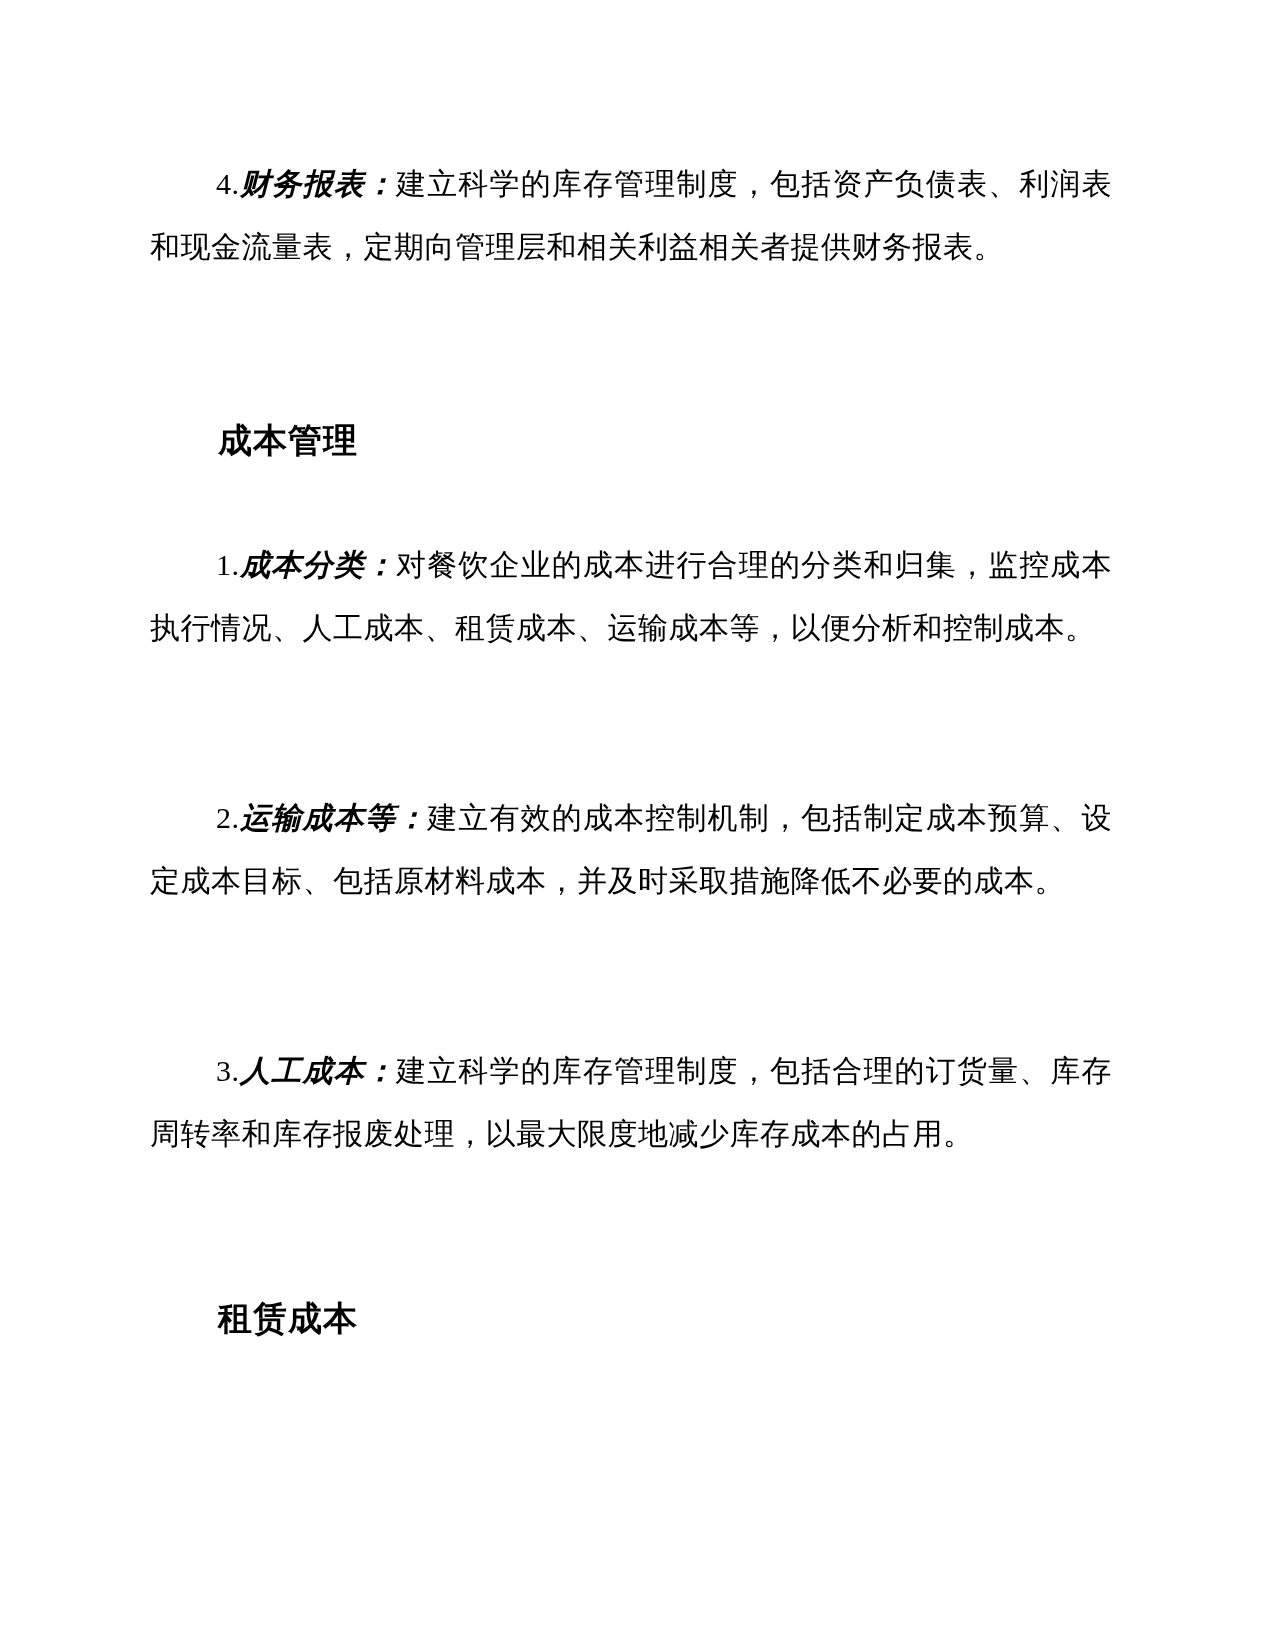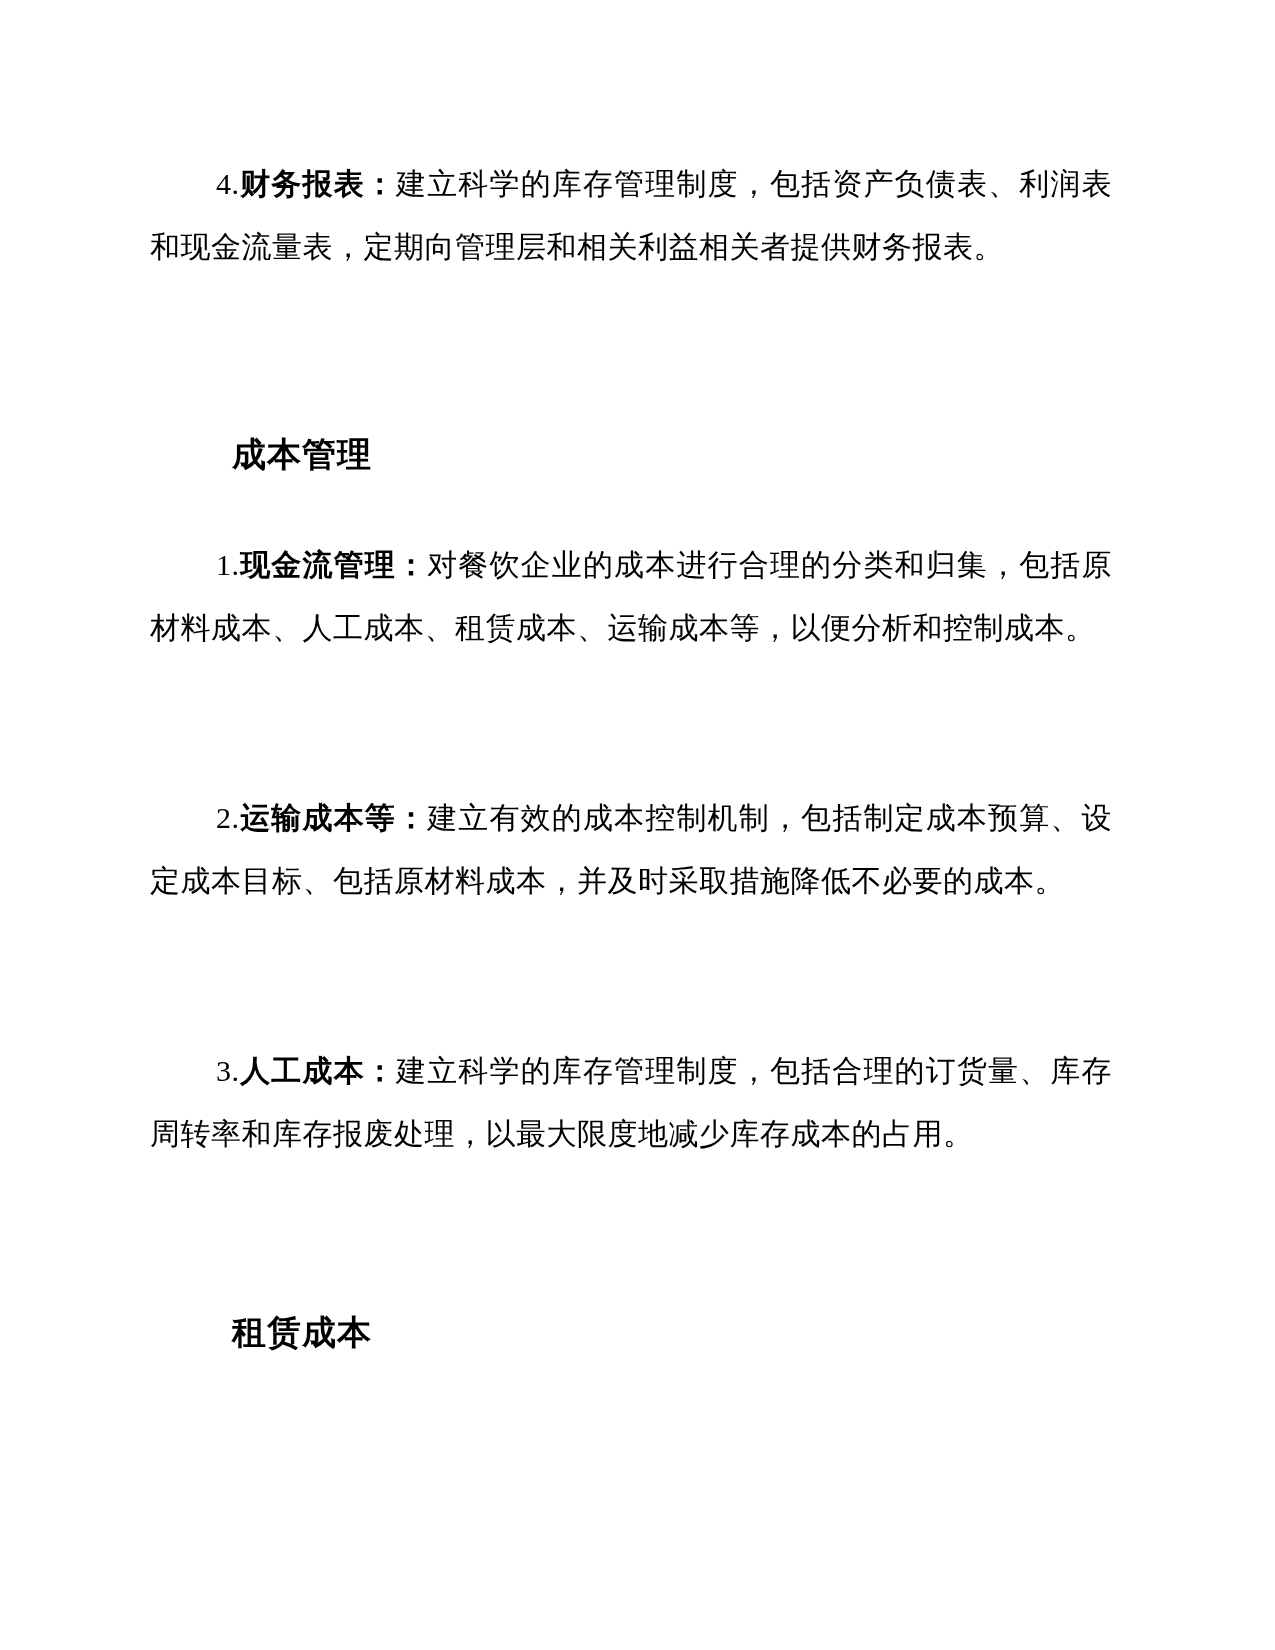--- a/index.html
+++ b/index.html
@@ -28,49 +28,50 @@
       font-size: 30px;
       line-height: 63px;
       text-indent: 66px;
       text-align: justify;
       letter-spacing: 0.5px;
       margin: 0;
     }
     .para .label {
       font-family: "DejaVu Sans", "Liberation Sans", sans-serif;
       font-weight: bold;
+      font-style: italic;
     }
     .para .num {
       font-family: "Liberation Serif", "DejaVu Serif", serif;
       font-weight: normal;
     }
     .heading {
       position: absolute;
       left: 68px;
-      margin: 14px;
+      margin: 0;
       font-family: "DejaVu Sans", "Liberation Sans", sans-serif;
       font-weight: bold;
       font-size: 34px;
       line-height: 40px;
       letter-spacing: 1px;
     }
   </style>
 </head>
 <body>
 
 <div class="page">
 
   <p class="para" style="top:152px;">
     <span class="num">4.</span><span class="label"><span>财务报表</span><span>：</span></span><span>建立科学的库存管理制度，包括资产负债表、利润表和现金流量表，定期向管理层和相关利益相关者提供财务报表。</span>
   </p>
 
   <h2 class="heading" style="top:420px;">成本管理</h2>
 
   <p class="para" style="top:533px;">
-    <span class="num">1.</span><span class="label"><span>现金流管理</span><span>：</span></span><span>对餐饮企业的成本进行合理的分类和归集，包括原材料成本、人工成本、租赁成本、运输成本等，以便分析和控制成本。</span>
+    <span class="num">1.</span><span class="label"><span>成本分类</span><span>：</span></span><span>对餐饮企业的成本进行合理的分类和归集，监控成本执行情况、人工成本、租赁成本、运输成本等，以便分析和控制成本。</span>
   </p>
 
   <p class="para" style="top:786px;">
     <span class="num">2.</span><span class="label"><span>运输成本等</span><span>：</span></span><span>建立有效的成本控制机制，包括制定成本预算、设定成本目标、包括原材料成本，并及时采取措施降低不必要的成本。</span>
   </p>
 
   <p class="para" style="top:1039px;">
     <span class="num">3.</span><span class="label"><span>人工成本</span><span>：</span></span><span>建立科学的库存管理制度，包括合理的订货量、库存周转率和库存报废处理，以最大限度地减少库存成本的占用。</span>
   </p>
 

